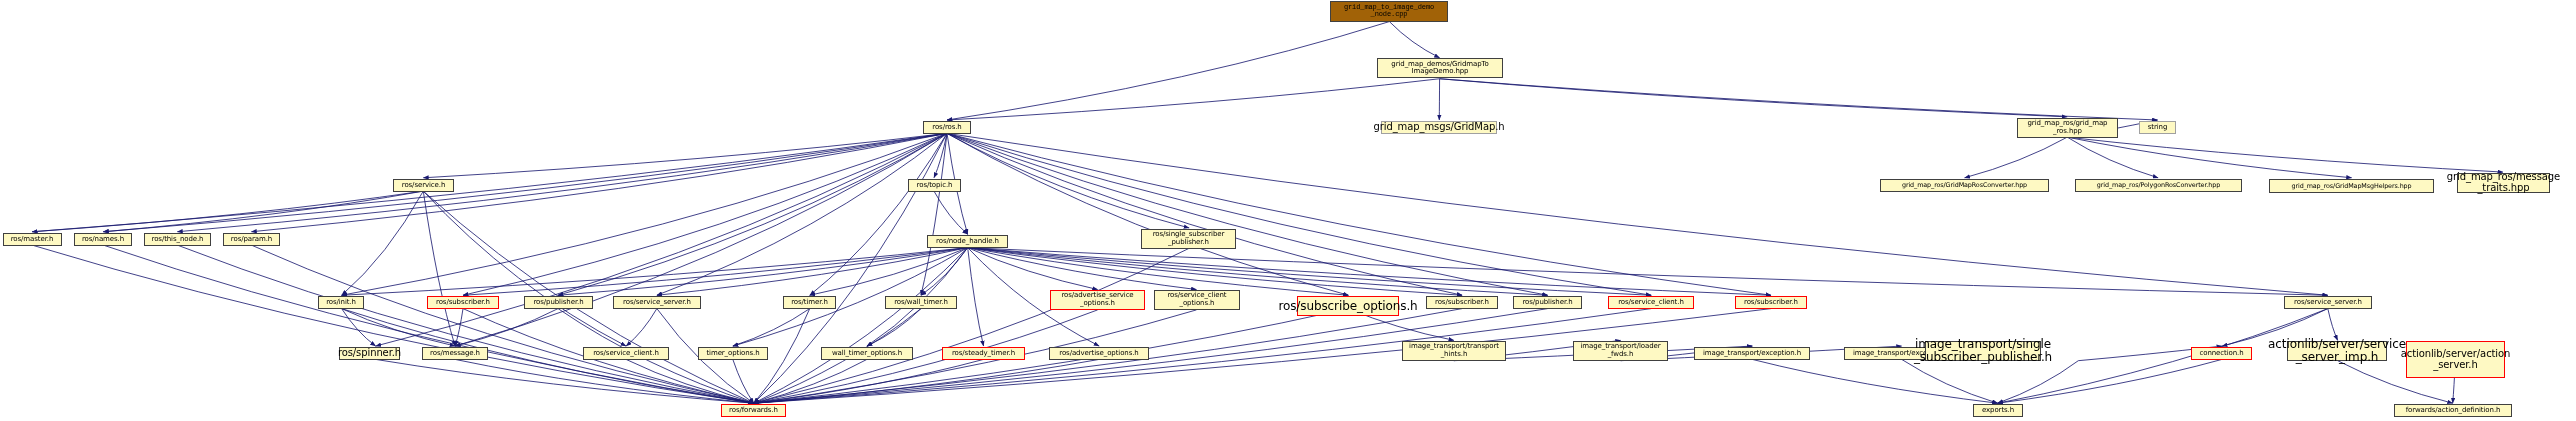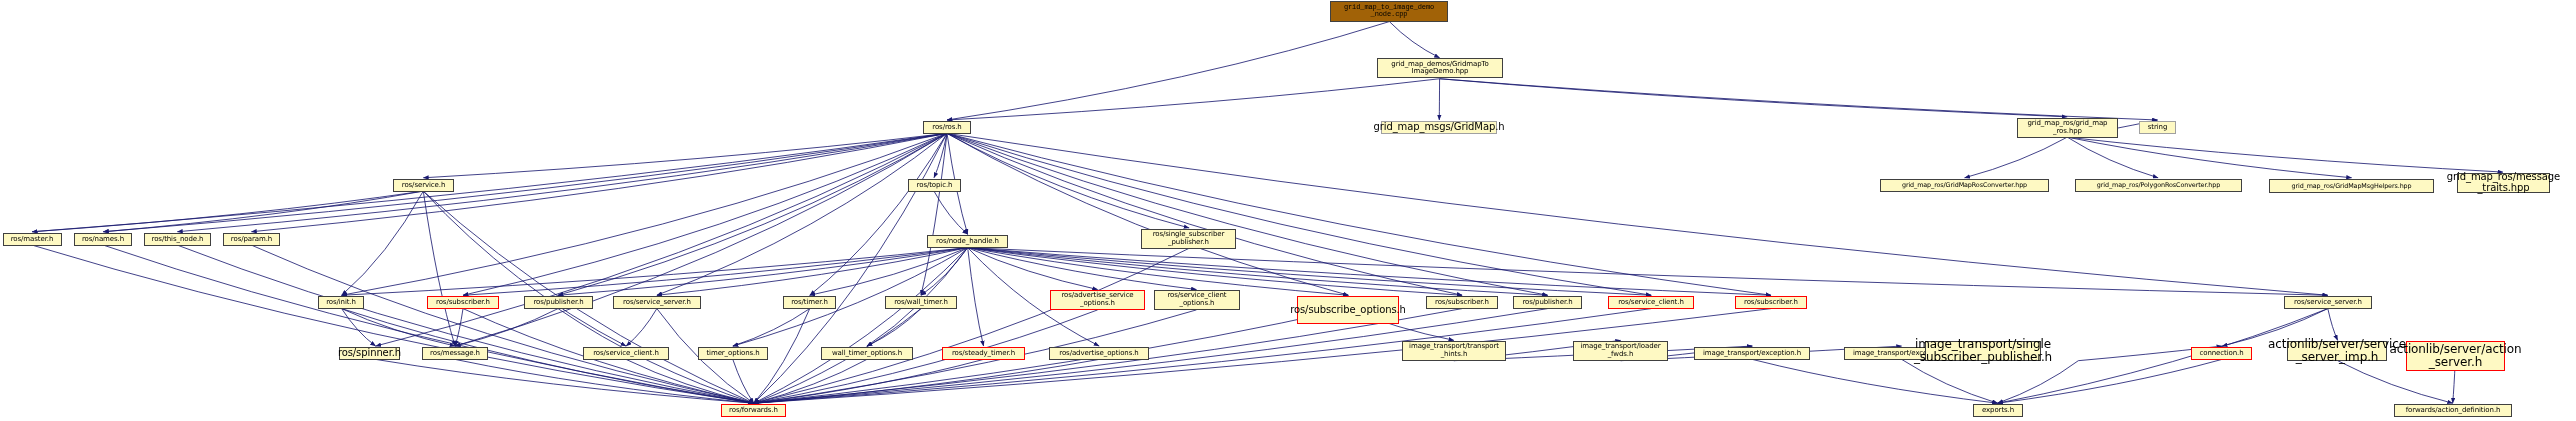--- a/index.html
+++ b/index.html
@@ -194,21 +194,21 @@
     <div class="node" style="left: 318px; top: 296px; width: 46px; height: 12.7px; font-size: 7px;">ros/init.h</div>
     <div class="node red" style="left: 427px; top: 296px; width: 72px; height: 12.7px; font-size: 7px;">ros/subscriber.h</div>
     <div class="node" style="left: 524px; top: 296px; width: 69px; height: 12.7px; font-size: 7px;">ros/publisher.h</div>
     <div class="node" style="left: 613px; top: 296px; width: 88px; height: 12.7px; font-size: 7px;">ros/service_server.h</div>
     <div class="node" style="left: 783px; top: 296px; width: 53px; height: 12.7px; font-size: 7px;">ros/timer.h</div>
     <div class="node" style="left: 885px; top: 296px; width: 72px; height: 12.7px; font-size: 7px;">ros/wall_timer.h</div>
     <div class="node red" style="left: 1050px; top: 290px; width: 95px; height: 19.7px; font-size: 7px;">ros/advertise_service
 _options.h</div>
     <div class="node" style="left: 1154px; top: 290px; width: 86px; height: 19.7px; font-size: 7px;">ros/service_client
 _options.h</div>
-    <div class="node red" style="left: 1297px; top: 296px; width: 102px; height: 28px; font-size: 10px;">ros/subscribe_options.h</div>
+    <div class="node red" style="left: 1297px; top: 296px; width: 102px; height: 20px; font-size: 12px;">ros/subscribe_options.h</div>
     <div class="node" style="left: 1426px; top: 296px; width: 72px; height: 12.7px; font-size: 7px;">ros/subscriber.h</div>
     <div class="node" style="left: 1513px; top: 296px; width: 69px; height: 12.7px; font-size: 7px;">ros/publisher.h</div>
     <div class="node red" style="left: 1608px; top: 296px; width: 86px; height: 12.7px; font-size: 7px;">ros/service_client.h</div>
     <div class="node red" style="left: 1735px; top: 296px; width: 72px; height: 12.7px; font-size: 7px;">ros/subscriber.h</div>
     <div class="node" style="left: 2284px; top: 296px; width: 88px; height: 12.7px; font-size: 7px;">ros/service_server.h</div>
     <div class="node" style="left: 339px; top: 347px; width: 61px; height: 12.7px; font-size: 10px;">ros/spinner.h</div>
     <div class="node" style="left: 422px; top: 347px; width: 66px; height: 12.7px; font-size: 7px;">ros/message.h</div>
     <div class="node" style="left: 583px; top: 347px; width: 86px; height: 12.7px; font-size: 7px;">ros/service_client.h</div>
     <div class="node" style="left: 698px; top: 347px; width: 70px; height: 12.7px; font-size: 7px;">timer_options.h</div>
     <div class="node" style="left: 821px; top: 347px; width: 92px; height: 12.7px; font-size: 7px;">wall_timer_options.h</div>
@@ -218,21 +218,21 @@
 _hints.h</div>
     <div class="node" style="left: 1573px; top: 341px; width: 95px; height: 19.7px; font-size: 7px;">image_transport/loader
 _fwds.h</div>
     <div class="node" style="left: 1694px; top: 347px; width: 116px; height: 12.7px; font-size: 7px;">image_transport/exception.h</div>
     <div class="node" style="left: 1844px; top: 347px; width: 116px; height: 12.7px; font-size: 7px;">image_transport/exception.h</div>
     <div class="node" style="left: 1925px; top: 341px; width: 116px; height: 19.7px; font-size: 12px;">image_transport/single
 _subscriber_publisher.h</div>
     <div class="node red" style="left: 2191px; top: 347px; width: 61px; height: 12.7px; font-size: 7px;">connection.h</div>
     <div class="node" style="left: 2287px; top: 341px; width: 100px; height: 19.7px; font-size: 12px;">actionlib/server/service
 _server_imp.h</div>
-    <div class="node red" style="left: 2406px; top: 341px; width: 99px; height: 30px; font-size: 12px;">actionlib/server/action
+    <div class="node red" style="left: 2406px; top: 341px; width: 99px; height: 37px; font-size: 10px;">actionlib/server/action
 _server.h</div>
     <div class="node red" style="left: 721px; top: 404px; width: 65px; height: 12.7px; font-size: 7px;">ros/forwards.h</div>
     <div class="node" style="left: 1973px; top: 404px; width: 50px; height: 12.7px; font-size: 7px;">exports.h</div>
     <div class="node" style="left: 2394px; top: 404px; width: 118px; height: 12.7px; font-size: 7px;">forwards/action_definition.h</div>
     <div class="node" style="left: 1880px; top: 179px; width: 169px; height: 12.7px; font-size: 6.4px;">grid_map_ros/GridMapRosConverter.hpp</div>
     <div class="node" style="left: 2075px; top: 179px; width: 167px; height: 12.7px; font-size: 6.4px;">grid_map_ros/PolygonRosConverter.hpp</div>
     <div class="node" style="left: 2269px; top: 179px; width: 165px; height: 14px; font-size: 6.4px;">grid_map_ros/GridMapMsgHelpers.hpp</div>
     <div class="node" style="left: 2457px; top: 173px; width: 93px; height: 19.7px; font-size: 10px;">grid_map_ros/message
 _traits.hpp</div>
   </div>

